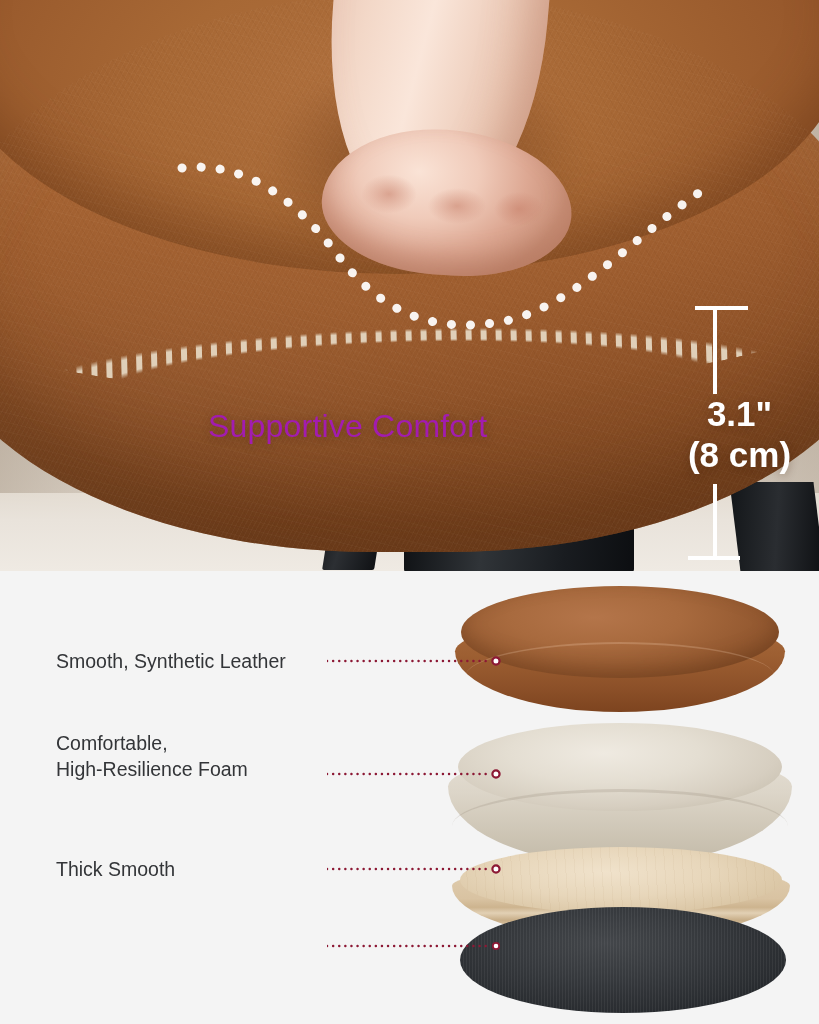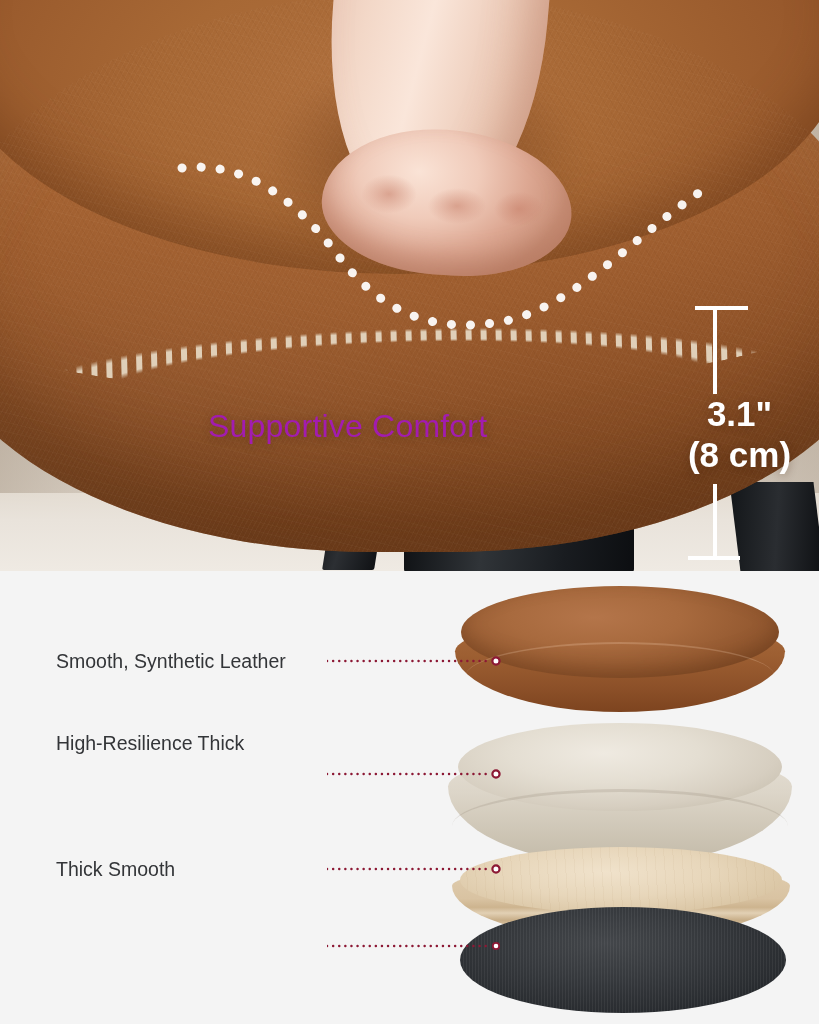--- a/index.html
+++ b/index.html
@@ -405,21 +405,22 @@
       <span>Smooth, Synthetic Leather</span>
     </div>
     <div class="leader" style="left:327px; top:83px; width:175px;">
       <svg class="leader-svg" width="175" height="14" viewBox="0 0 175 14">
         <line x1="0" y1="7" x2="163" y2="7" stroke="#8c1834" stroke-width="2.4" stroke-linecap="round" stroke-dasharray="0.1 6"></line>
         <circle cx="169" cy="7" r="3.6" fill="#ffffff" stroke="#8c1834" stroke-width="2.2"></circle>
       </svg>
     </div>
 
     <div class="layer-label" style="left:56px; top:160px;">
-      <span>High-Resilience Thick</span>
+      <span>Comfortable,</span>
+      <span>High-Resilience Foam</span>
     </div>
     <div class="leader" style="left:327px; top:196px; width:175px;">
       <svg class="leader-svg" width="175" height="14" viewBox="0 0 175 14">
         <line x1="0" y1="7" x2="163" y2="7" stroke="#8c1834" stroke-width="2.4" stroke-linecap="round" stroke-dasharray="0.1 6"></line>
         <circle cx="169" cy="7" r="3.6" fill="#ffffff" stroke="#8c1834" stroke-width="2.2"></circle>
       </svg>
     </div>
 
     <div class="layer-label" style="left:56px; top:286px;">
       <span>Thick Smooth</span>

